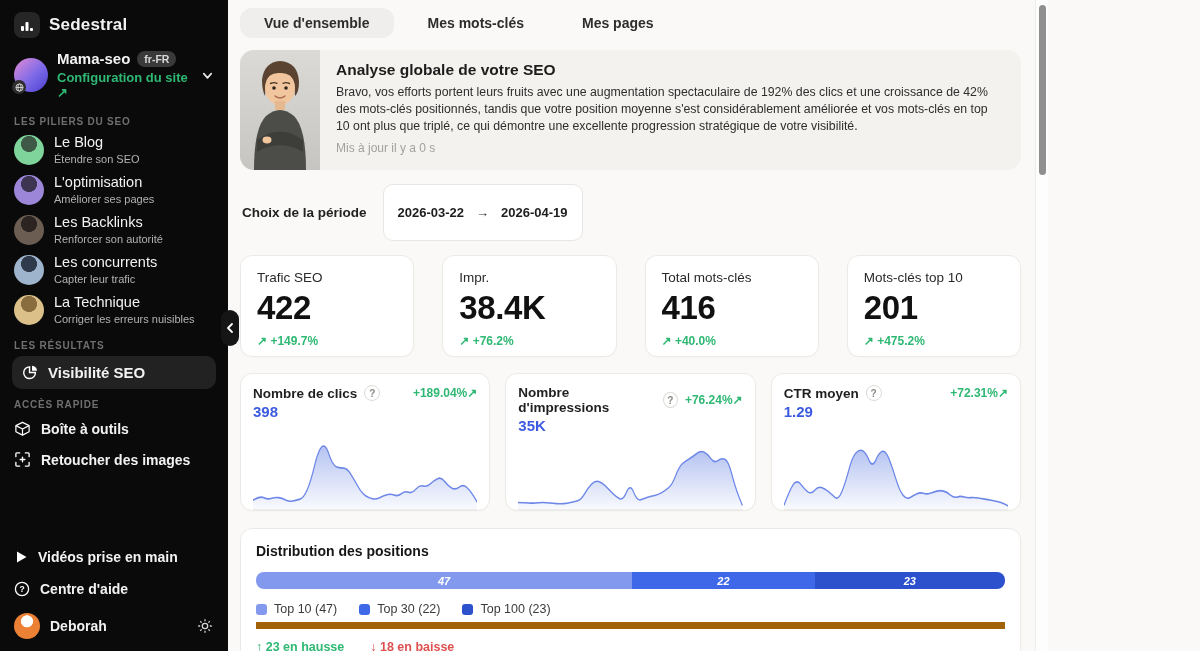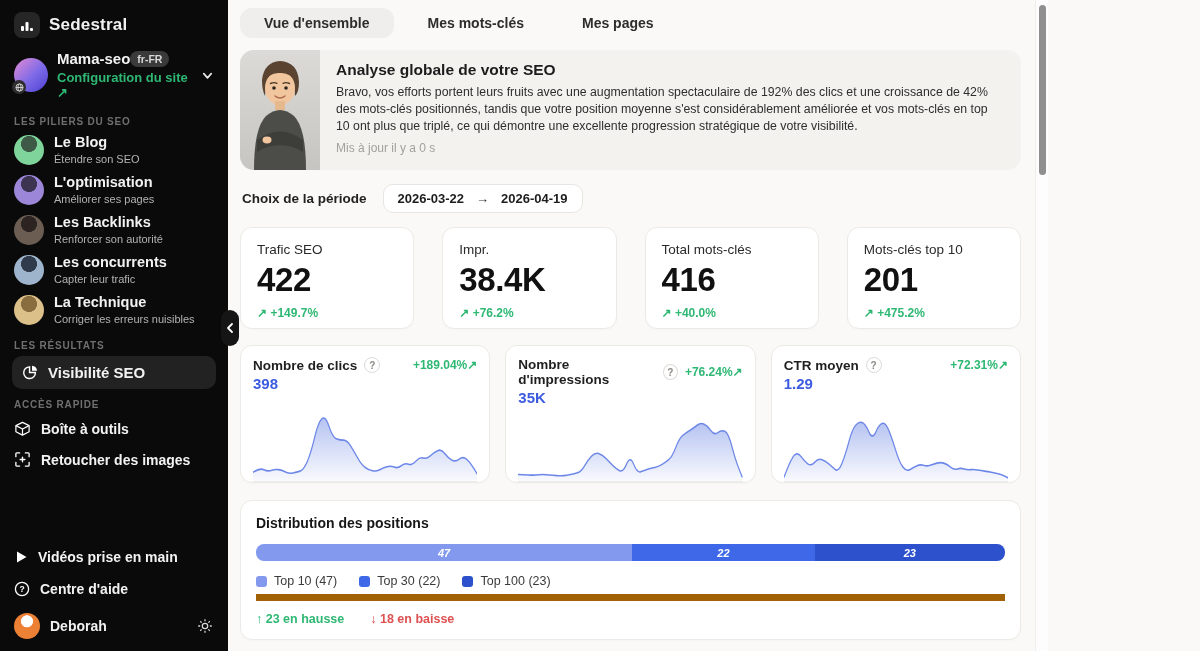--- a/index.html
+++ b/index.html
@@ -14,37 +14,37 @@
   .brand-icon { width:26px; height:26px; background:#262626; border-radius:8px;
     display:flex; align-items:center; justify-content:center; }
   .brand-name { font-size:17px; font-weight:bold; letter-spacing:.2px; }
 
   .site-row { display:flex; align-items:center; gap:9px; padding:6px 2px; cursor:pointer; }
   .site-avatar { position:relative; width:34px; height:34px; border-radius:50%; flex:0 0 auto;
     background:linear-gradient(135deg,#e48bd4 0%,#7d6ae8 55%,#4b3fd1 100%); }
   .globe { position:absolute; left:-2px; bottom:-2px; width:14px; height:14px; border-radius:50%;
     background:#2e2e2e; display:flex; align-items:center; justify-content:center; }
   .site-info { flex:1; min-width:0; }
-  .site-name-row { display:flex; align-items:center; }
+  .site-name-row { display:flex; align-items:center; gap:7px; }
   .site-name { font-size:15px; font-weight:bold; }
   .badge { background:#3a3a3a; color:#d9d9d9; font-size:10.5px; font-weight:bold;
     padding:2px 7px; border-radius:8px; }
   .site-config { color:var(--green); font-size:13px; font-weight:bold; margin-top:3px; cursor:pointer; }
   .chev { color:#e5e5e5; display:flex; }
 
   .section-label { font-size:10px; font-weight:bold; color:#6f6f6f; letter-spacing:.8px;
     margin:10px 2px 3px; }
   .pillar { display:flex; align-items:center; gap:10px; padding:5px 2px; border-radius:10px; cursor:pointer; }
   .av { width:30px; height:30px; border-radius:50%; flex:0 0 auto; }
   .av-0 { background:radial-gradient(circle at 50% 30%,#3e5a46 30%,#7ed49a 32%); }
   .av-1 { background:radial-gradient(circle at 50% 30%,#3c3450 30%,#9c86d8 32%); }
   .av-2 { background:radial-gradient(circle at 50% 30%,#2b2420 30%,#6b5d52 32%); }
   .av-3 { background:radial-gradient(circle at 50% 30%,#8a6d3f 30%,#dcc089 32%); }
   .av-4 { background:radial-gradient(circle at 50% 30%,#2f3a4a 30%,#9db4cc 32%); }
-  .pillar-title { font-size:14.5px; font-weight:bold; line-height:1.1; }
+  .pillar-title { font-size:14.5px; font-weight:normal; line-height:1.1; }
   .pillar-sub { font-size:11px; color:#b3b3b3; margin-top:2px; }
 
   .active-item { display:flex; align-items:center; gap:9px; background:#222222;
     border-radius:10px; padding:8px 10px; font-size:15px; font-weight:bold; margin-top:2px; cursor:pointer; }
   .quick-item { display:flex; align-items:center; gap:10px; padding:7px 2px;
     font-size:14px; font-weight:bold; cursor:pointer; }
 
   .sidebar-footer { margin-top:auto; }
   .foot-item { display:flex; align-items:center; gap:10px; padding:8px 2px;
     font-size:14px; font-weight:bold; cursor:pointer; }
@@ -70,21 +70,21 @@
     height:120px; margin-bottom:14px; }
   .analysis-avatar { width:80px; flex:0 0 auto; background:linear-gradient(180deg,#dcdad7,#c7c5c2); }
   .analysis-body { padding:11px 18px 0 16px; }
   .analysis-title { font-size:15.5px; font-weight:bold; color:#1c1c1c; margin-bottom:5px; }
   .analysis-text { font-size:12.3px; line-height:1.38; color:#2e2e2e; max-width:880px; }
   .analysis-updated { font-size:12px; color:#a3a19d; margin-top:6px; }
 
   .period-row { display:flex; align-items:center; gap:16px; margin:0 0 14px 2px; }
   .period-label { font-size:13.5px; font-weight:bold; color:#222; }
   .period-pill { display:flex; align-items:center; gap:12px; background:#fff;
-    border:1px solid #e8e6e2; border-radius:10px; padding:6px 14px; font-size:13px;
+    border:1px solid #e8e6e2; border-radius:10px; padding:20px 14px; font-size:13px;
     font-weight:bold; color:#1d1d1d; cursor:pointer; }
   .period-arrow { color:#333; }
 
   .stats-row { display:flex; gap:28px; margin-bottom:16px; }
   .stat-card { flex:1; background:#fff; border:1px solid #eceae6; border-radius:12px;
     padding:14px 16px; height:102px; box-shadow:0 1px 2px rgba(0,0,0,.02); }
   .stat-label { font-size:13.5px; color:#2a2a2a; }
   .stat-value { font-size:33px; font-weight:bold; color:#111; letter-spacing:-.4px; margin-top:4px; }
   .stat-delta { font-size:12px; font-weight:bold; color:var(--green); margin-top:7px; }
 

